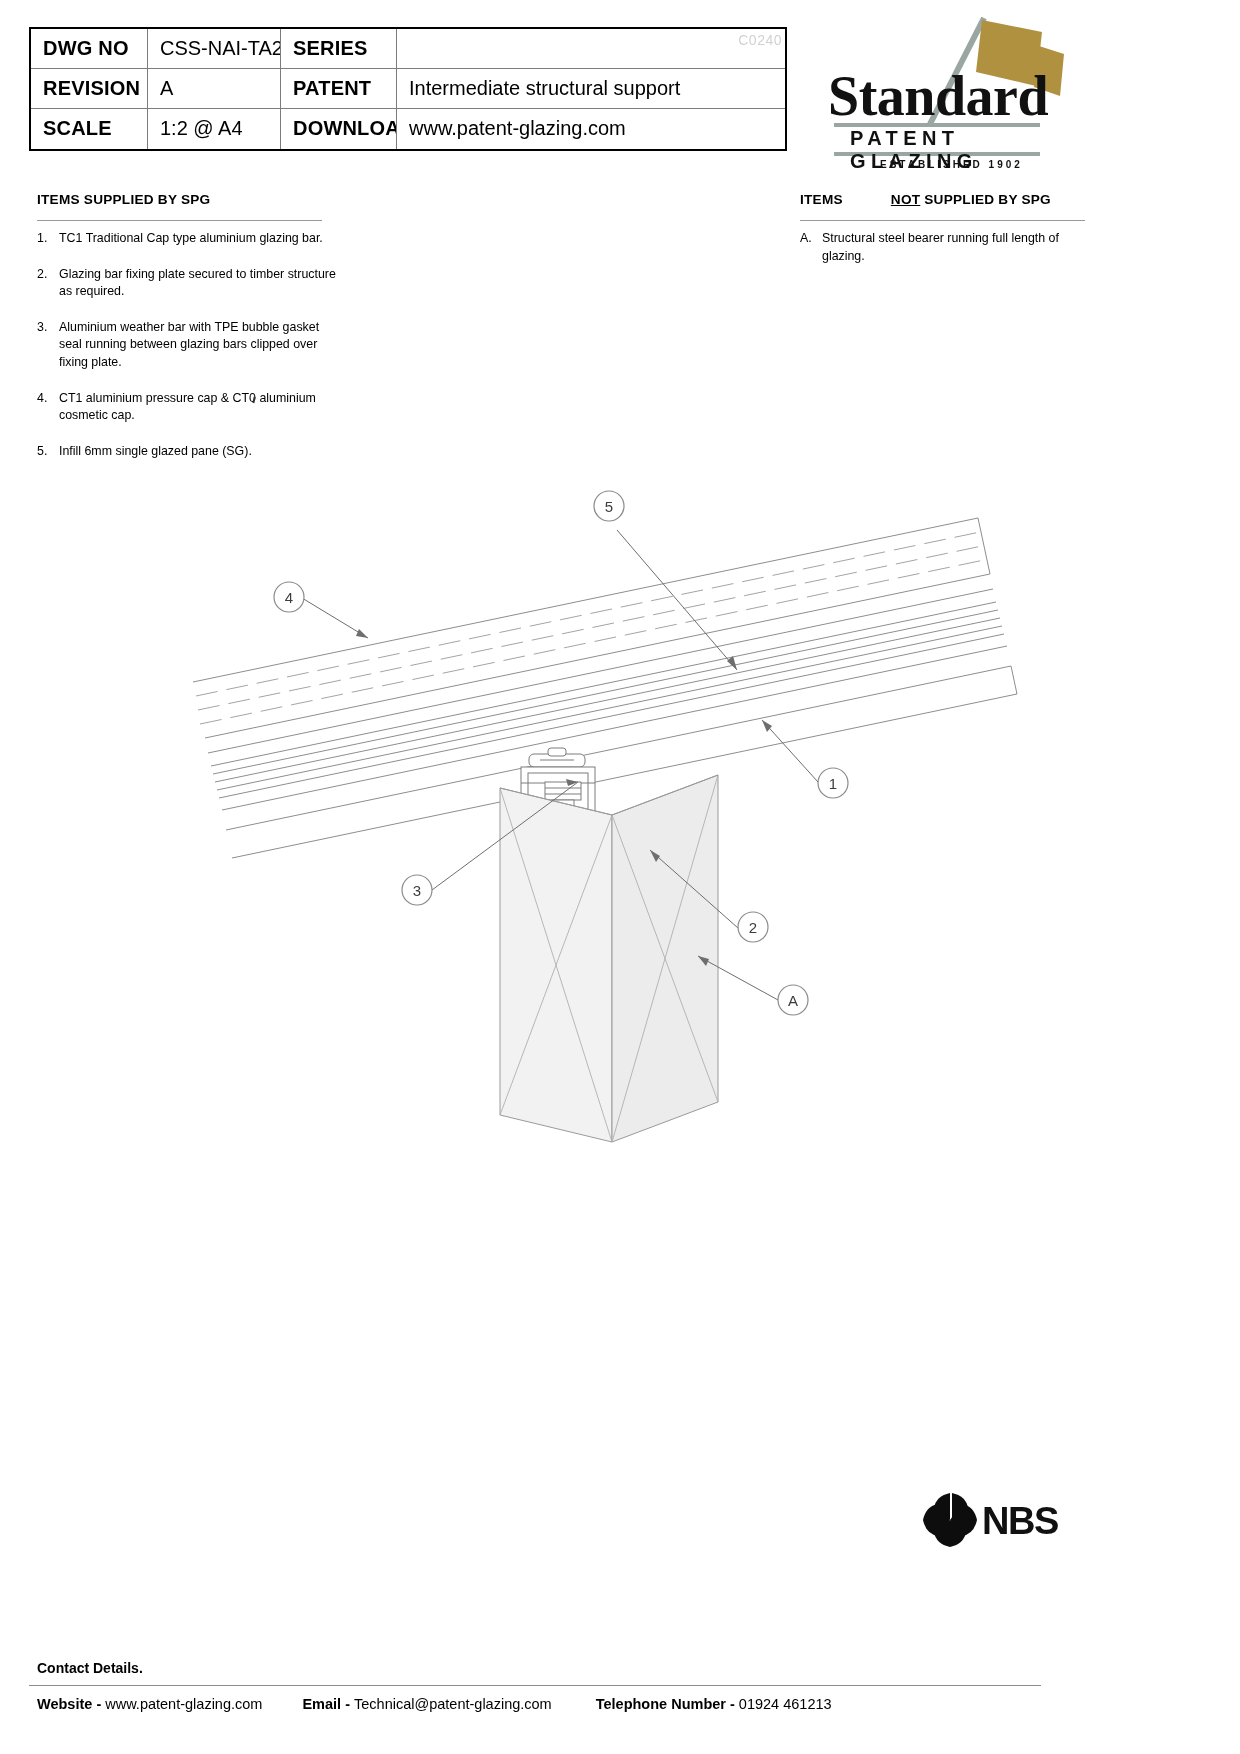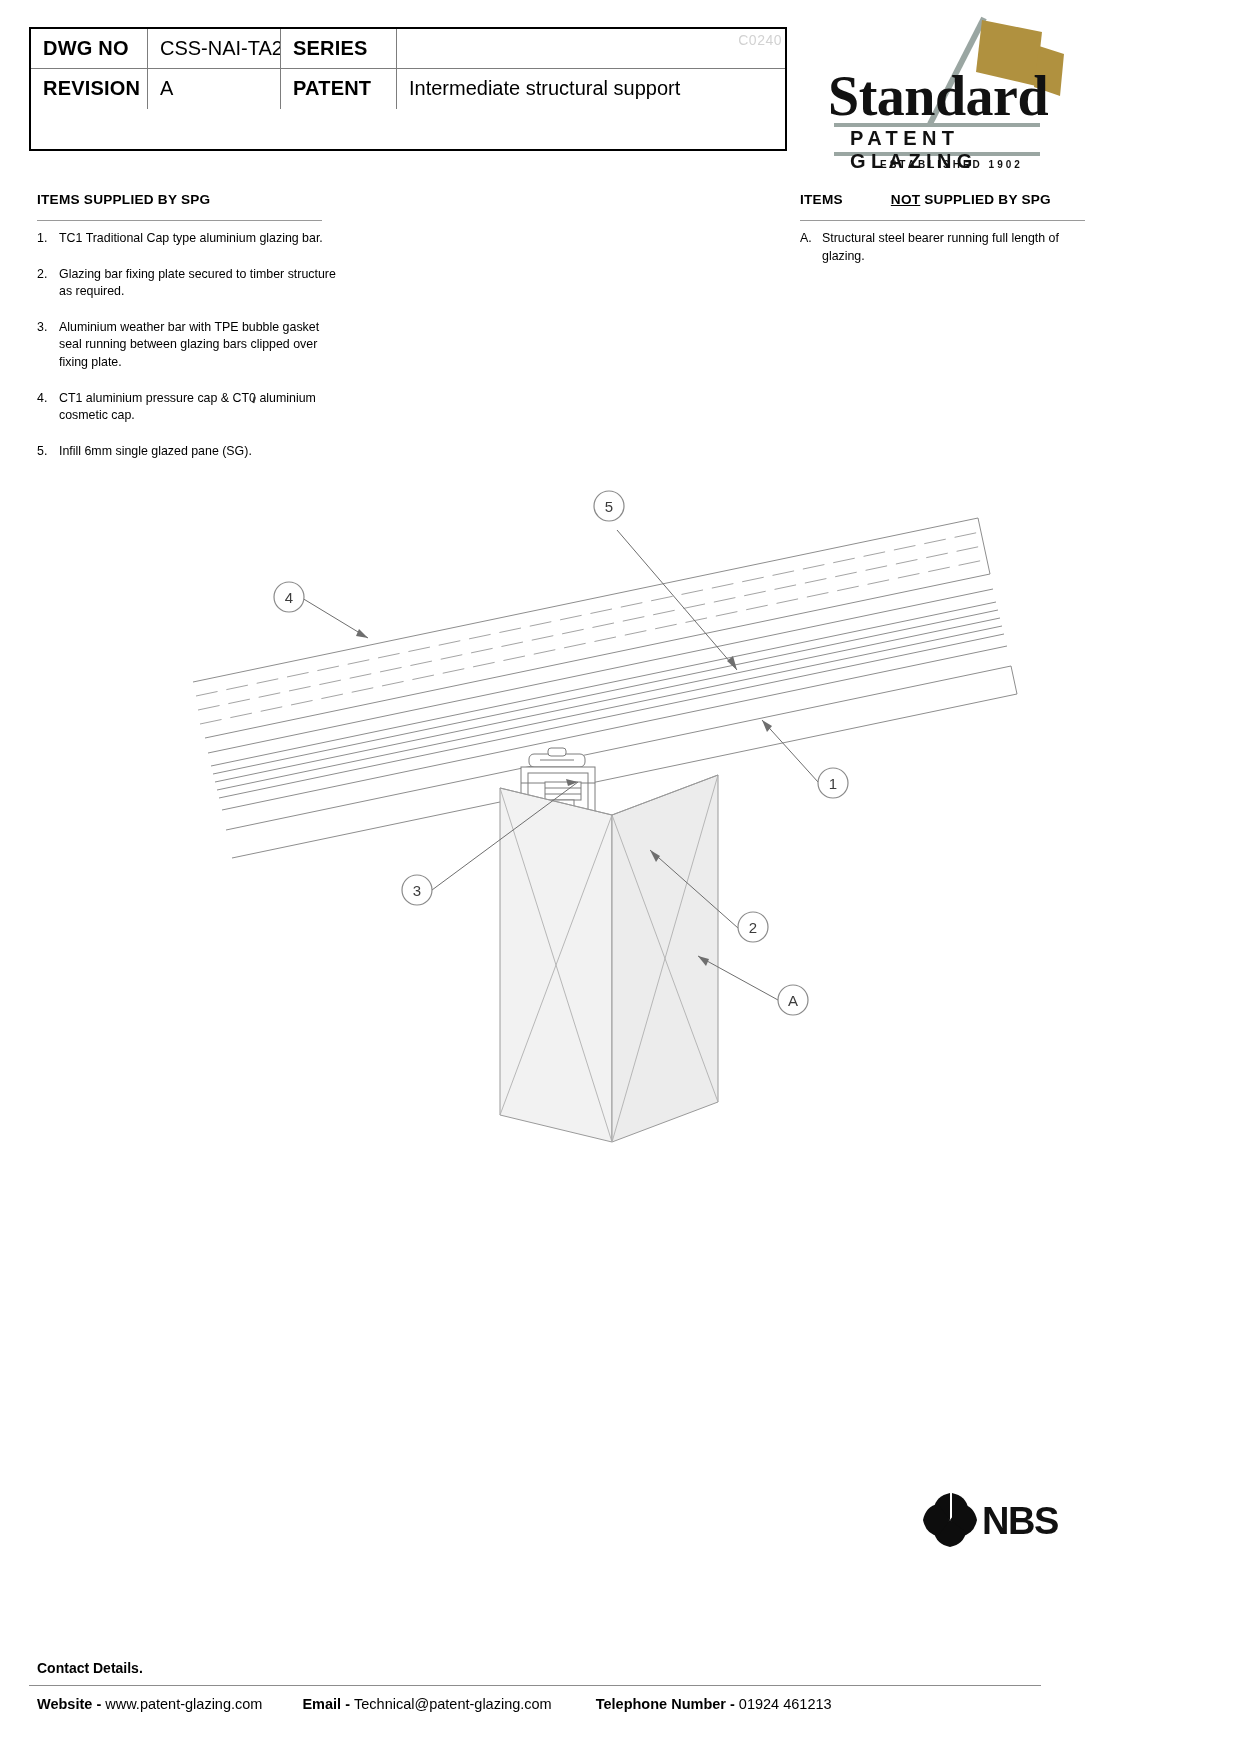--- a/index.html
+++ b/index.html
@@ -157,20 +157,26 @@
       <div class="tb-cell tb-key2">SERIES</div>
     </div>
 
     <div class="tb-row">
       <div class="tb-cell tb-key">REVISION</div>
       <div class="tb-cell tb-val">A</div>
       <div class="tb-cell tb-key2">PATENT</div>
       <div class="tb-cell tb-val2 last">Intermediate structural support</div>
     </div>
 
+    <div class="tb-row">
+      <div class="tb-cell tb-key">SCALE</div>
+      <div class="tb-cell tb-val">1:2 @ A4</div>
+      <div class="tb-cell tb-key2">DOWNLOAD</div>
+      <div class="tb-cell tb-val2 last">www.patent-glazing.com</div>
+    </div>
   </div>
 
   <div class="logo">
     <svg class="logo-flag" width="140" height="110" viewBox="0 0 140 110">
       <path d="M6 108 L60 2" stroke="#9aa6a2" stroke-width="6" fill="none"></path>
       <path d="M58 4 L118 16 L112 70 L52 56 Z" fill="#b0913f"></path>
       <path d="M115 30 L140 38 L136 80 L110 71 Z" fill="#b0913f"></path>
     </svg>
     <div class="logo-rule1"></div>
     <div class="logo-rule2"></div>

